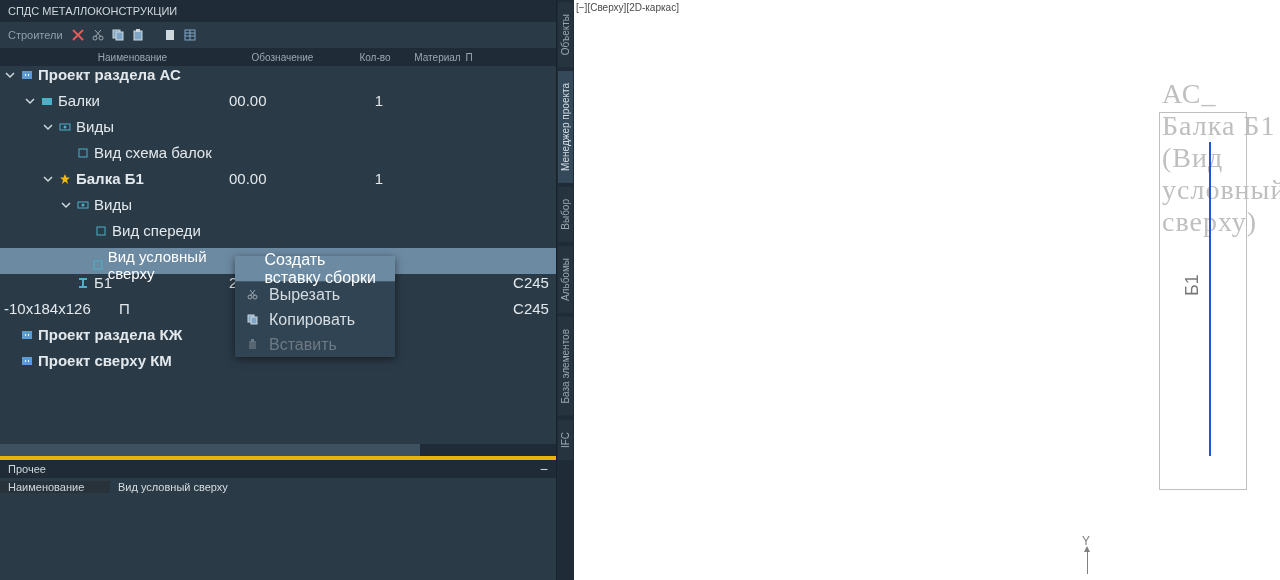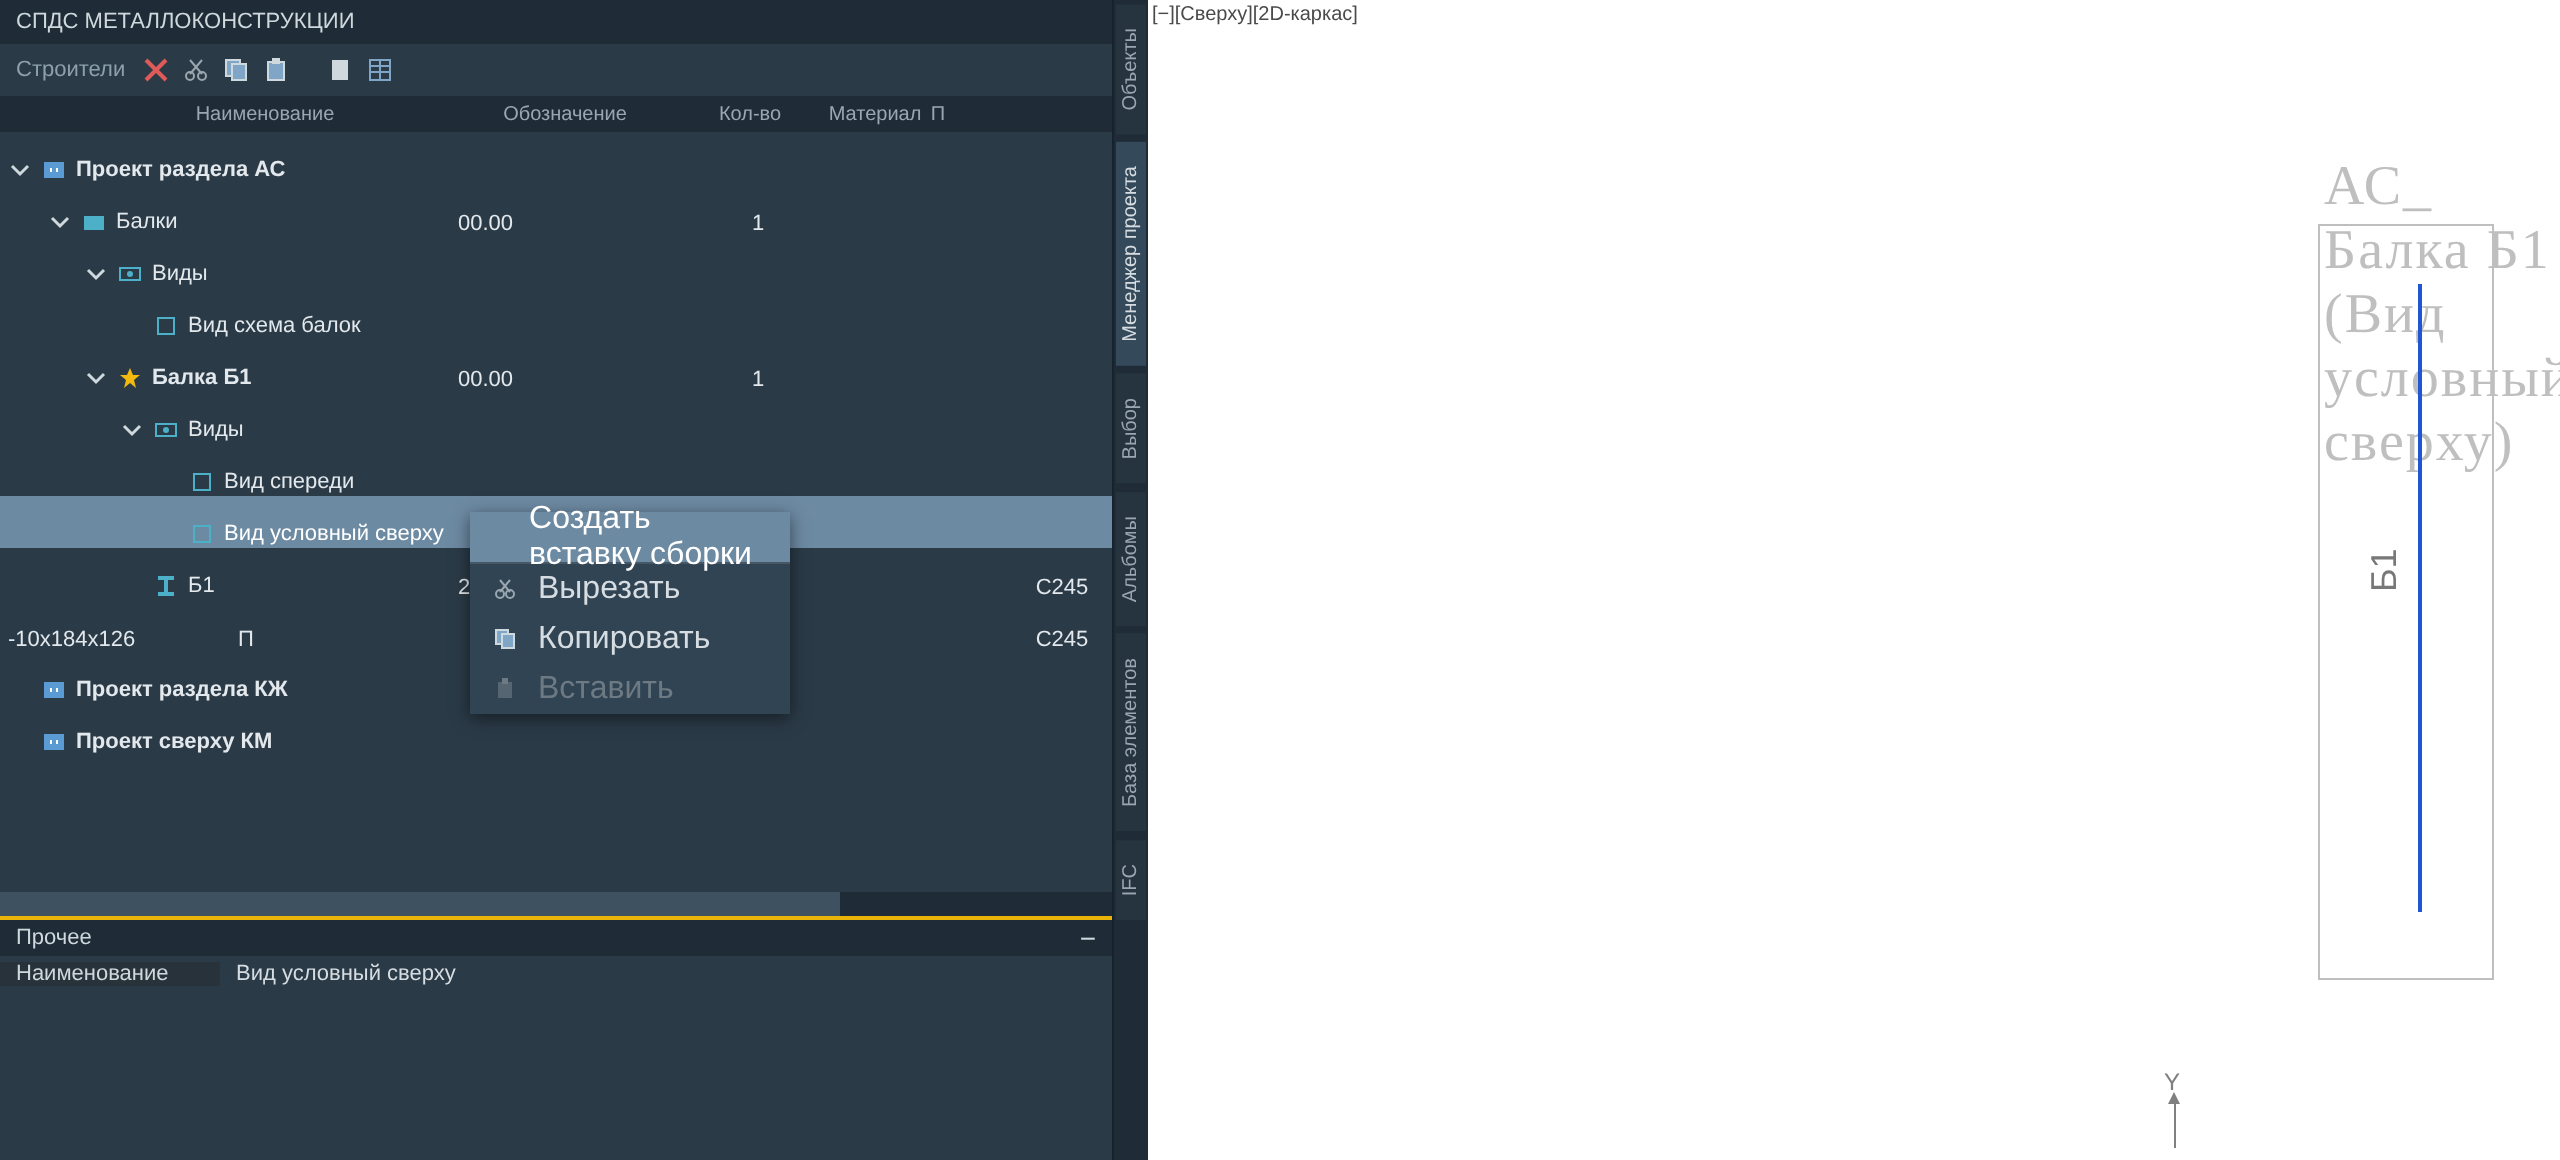--- a/index.html
+++ b/index.html
@@ -18,21 +18,21 @@
   .columns span { text-align: center; }
   .col-arrow { width: 40px; }
   .col-name { flex: 0 0 185px; text-align: center; }
   .col-designation { flex: 0 0 115px; text-align: center; }
   .col-qty { flex: 0 0 70px; text-align: center; }
   .col-material { flex: 0 0 55px; text-align: center; }
   .col-s { flex: 0 0 8px; }
 
   .tree { flex: 0 0 auto; background: #2a3a47; position: relative; }
   .tree-body { position: relative; }
-  .row { height: 26px; display: flex; align-items: flex-end; padding-left: 4px; color: #e2e8ec; font-size: 11px; position: relative; }
+  .row { height: 26px; display: flex; align-items: flex-start; padding-left: 4px; color: #e2e8ec; font-size: 15px; position: relative; }
   .row .cell-name { display: flex; align-items: center; gap: 4px; flex: 0 0 225px; }
   .row .cell-designation { flex: 0 0 115px; }
   .row .cell-qty { flex: 0 0 70px; text-align: center; }
   .row .cell-material { flex: 0 0 50px; text-align: center; }
   .row.sel { background: #6d8aa3; color: #fff; }
   .row.sel .cell-name, .row.sel .cell-designation { color: #fff; }
   .arrow { width: 12px; height: 12px; display: inline-flex; align-items: center; justify-content: center; }
   .indent0 { padding-left: 4px; }
   .indent1 .cell-name { padding-left: 20px; }
   .indent2 .cell-name { padding-left: 38px; }
@@ -49,21 +49,21 @@
   .ctx-item.hi { background: #6d8aa3; color: #fff; }
   .ctx-item.disabled { color: #6d7a84; }
   .ctx-sep { height: 1px; background: #465866; margin: 0 0; }
   .ctx-ico { width: 14px; height: 14px; display: inline-flex; align-items: center; justify-content: center; }
 
   
   .hscroll { height: 12px; background: #1f2c37; position: relative; }
   .hscroll .thumb { position: absolute; left: 0; top: 0; height: 12px; width: 420px; background: #3d5161; }
 
   
-  .props { background: #2a3a47; border-top: 2px solid #eab308; }
+  .props { background: #2a3a47; border-top: 4px solid #eab308; }
   .props-header { height: 18px; background: #1f2c37; display: flex; align-items: center; justify-content: space-between; padding: 0 8px; font-size: 11px; color: #cfd8dc; }
   .props-row { height: 18px; display: flex; align-items: center; font-size: 11px; }
   .props-row .k { flex: 0 0 110px; padding-left: 8px; color: #cfd8dc; background: #28323b; }
   .props-row .v { flex: 1; padding-left: 8px; color: #d6dde2; }
 
   
   .side-tabs { width: 18px; background: #1f2c37; display: flex; flex-direction: column; align-items: center; border-left: 1px solid #17232c; }
   .side-tab { writing-mode: vertical-rl; transform: rotate(180deg); font-size: 10px; color: #9aa7b0; padding: 12px 2px; margin: 2px 0; background: #263440; }
   .side-tab.active { background: #34495a; color: #d6dde2; }
 

